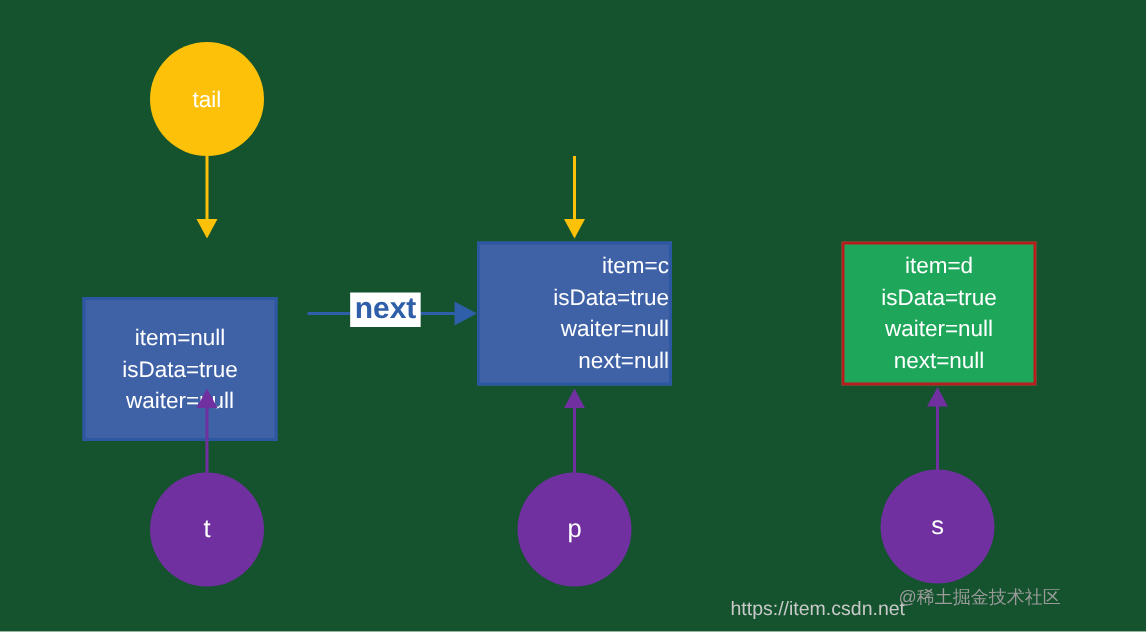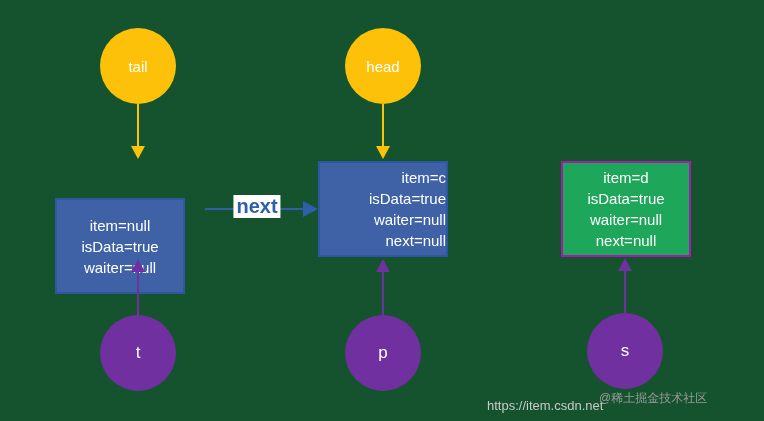--- a/index.html
+++ b/index.html
@@ -24,21 +24,21 @@
   .node{
     position:absolute;
     width:130px;height:96px;
     box-sizing:border-box;
     display:flex;flex-direction:column;
     align-items:center;justify-content:center;
     color:#ffffff;font-size:15px;line-height:21px;
     text-align:center;
   }
   .node.blue{background:#3f62a7;border:2px solid #2d57a0;}
-  .node.green{background:#1ea75a;border:2px solid #a21caf;}
+  .node.green{background:#1ea75a;border:2px solid #b91c1c;}
   
   .vline{position:absolute;width:2px;}
   .hline{position:absolute;height:2px;}
   .yellow-fill{background:#fdc10a;}
   .purple-fill{background:#7030a0;}
   .blue-fill{background:#2e5fa8;}
   .head-down{
     position:absolute;width:0;height:0;
     border-left:7px solid transparent;
     border-right:7px solid transparent;
@@ -100,23 +100,20 @@
   .next-label{left:257px;top:195px;}
 </style>
 </head>
 <body>
 
 <div class="canvas">
 
   <div class="circle yellow tail-circle">
     <span>tail</span>
   </div>
-  <div class="circle yellow head-circle">
-    <span>head</span>
-  </div>
 
   <div class="vline yellow-fill tail-line"></div>
   <div class="head-down tail-head"></div>
   <div class="vline yellow-fill headptr-line"></div>
   <div class="head-down headptr-head"></div>
 
   <div class="node blue node1">
     <div>item=null</div>
     <div>isData=true</div>
     <div>waiter=null</div>

